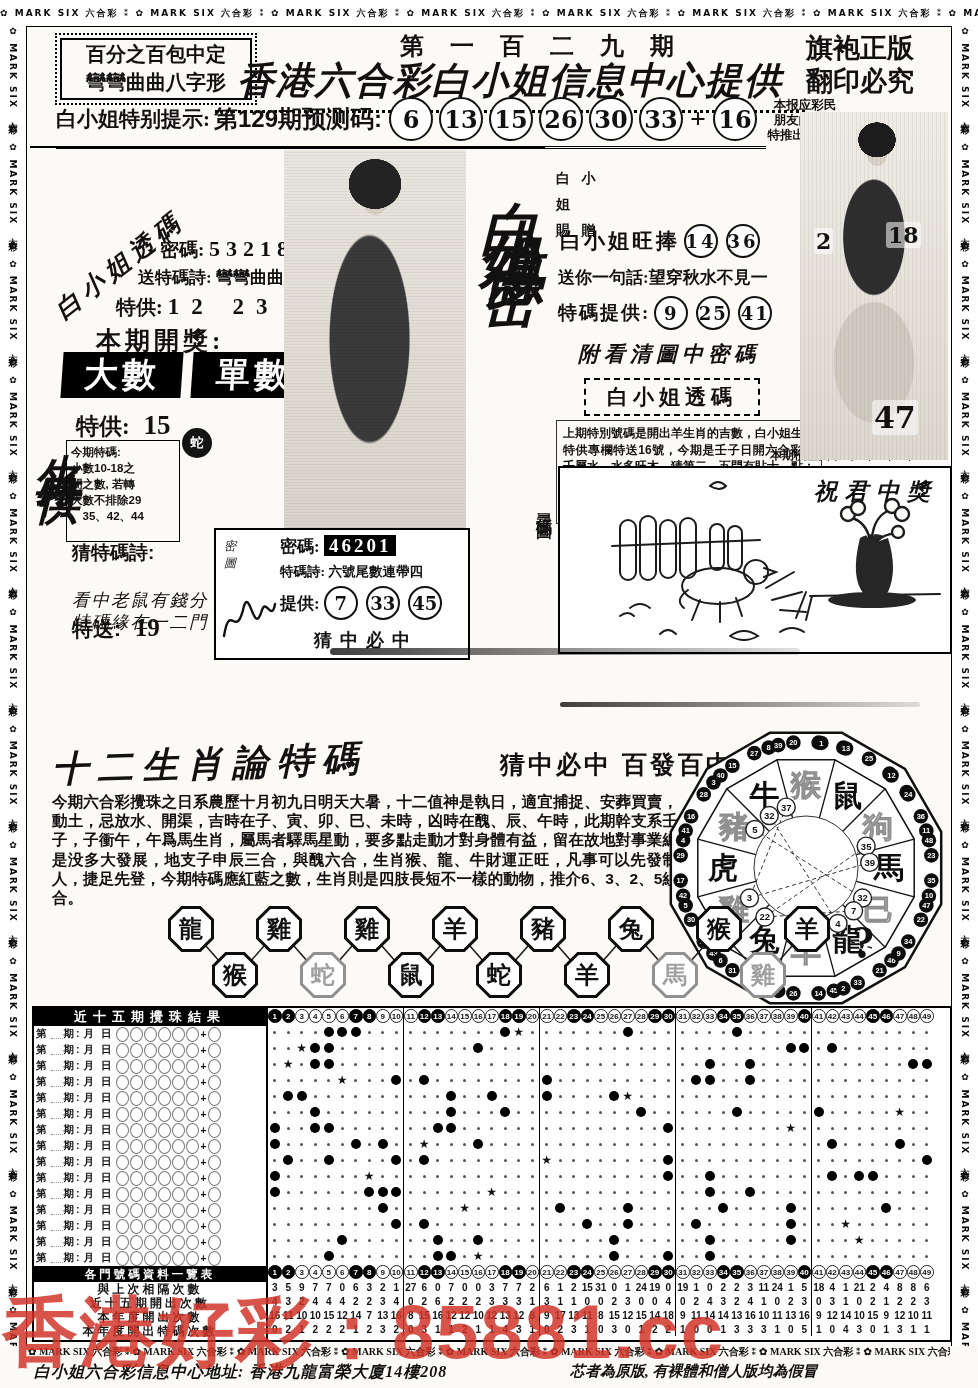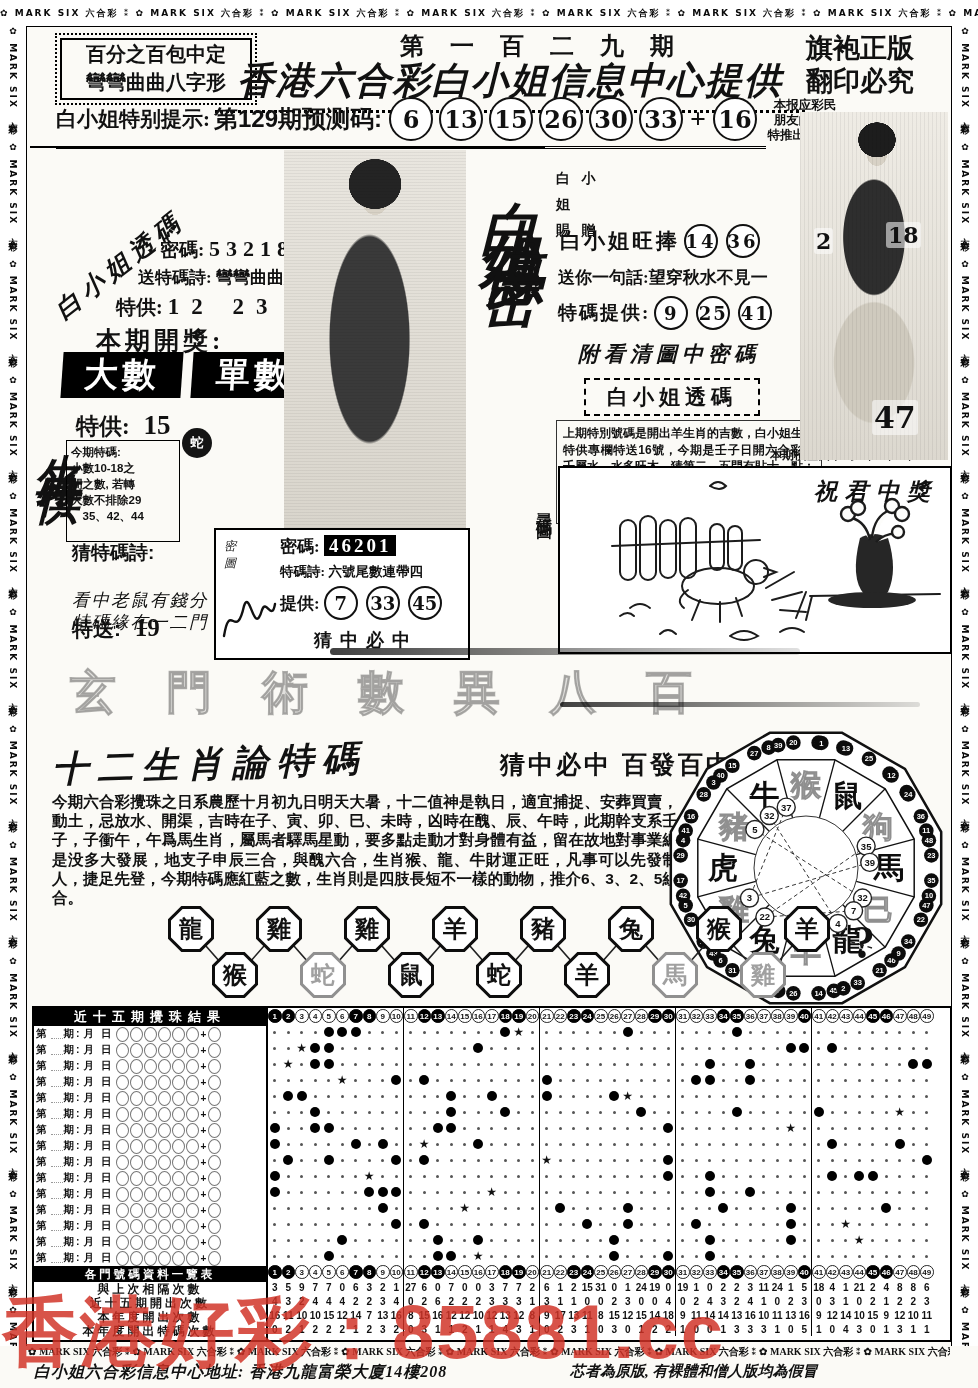--- a/index.html
+++ b/index.html
@@ -303,21 +303,20 @@
       </g>
     </svg>
   </div>
 
   <div class="abs photo photo2 r-photo">
     <span class="pnum" style="left:14px;top:116px;font-size:22px;">2</span>
     <span class="pnum" style="left:86px;top:110px;font-size:22px;">18</span>
     <span class="pnum" style="left:72px;top:288px;font-size:30px;">47</span>
   </div>
 
-  <div class="abs ghost">玄門術數異八百</div>
   <div class="streak" style="left:330px;top:648px;width:470px;"></div>
   <div class="streak" style="left:560px;top:702px;width:360px;height:5px;"></div>
 
   <div class="abs essay-title">十二生肖論特碼</div>
   <div class="abs essay-slogan">猜中必中 百發百中</div>
   <div class="abs essay-body">今期六合彩攪珠之日系農歷十月初九日明天大暑，十二值神是執日，適宜捕捉、安葬買賣，動土，忌放水、開渠，吉時在子、寅、卯、巳、未時，凶時在醜、辰、午時，此期幹支系壬子，子衝午，午爲馬生肖，屬馬者驛馬星動，要多點走動才對身體有益，留在故地對事業總是没多大發展，地支子申辰三合，與醜六合，生肖猴、龍、牛財運正旺，凡事可以先發制人，捷足先登，今期特碼應紅藍之數，生肖則是四肢長短不一樣的動物，推介6、3、2、5組合。</div>
 
   <div class="abs" id="wheel-holder" style="left:660px;top:716px;width:292px;height:296px;">
       <svg width="292" height="296" viewBox="0 0 292 296">
         <polygon points="182.2,16.8 245.0,53.0 281.2,115.8 281.2,188.2 245.0,251.0 182.2,287.2 109.8,287.2 47.0,251.0 10.8,188.2 10.8,115.8 47.0,53.0 109.8,16.8" fill="#fff" stroke="#111" stroke-width="2.5"></polygon>

